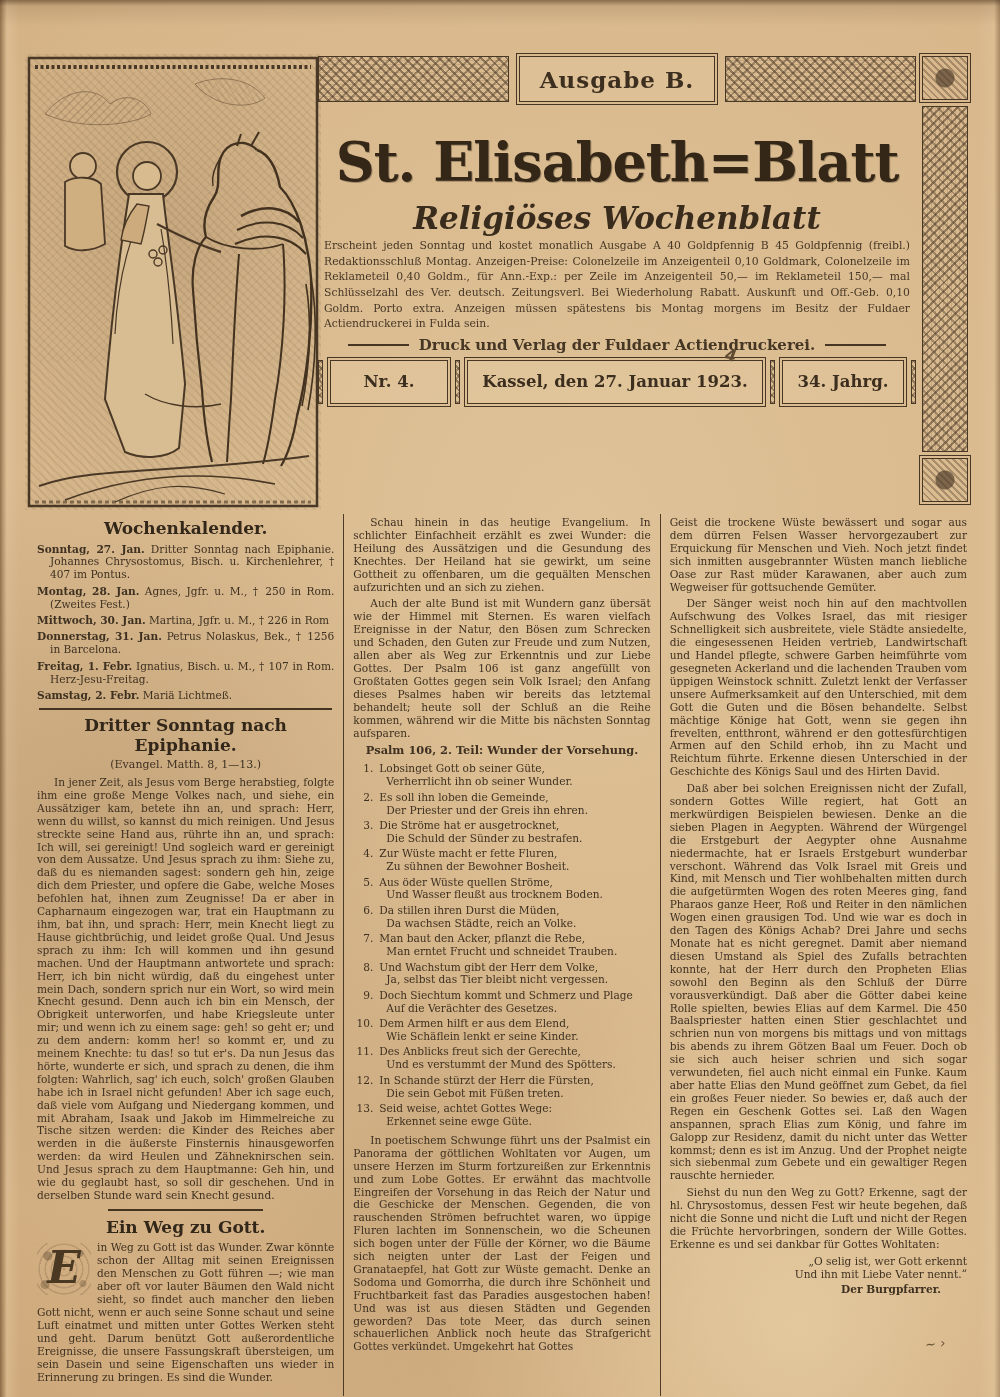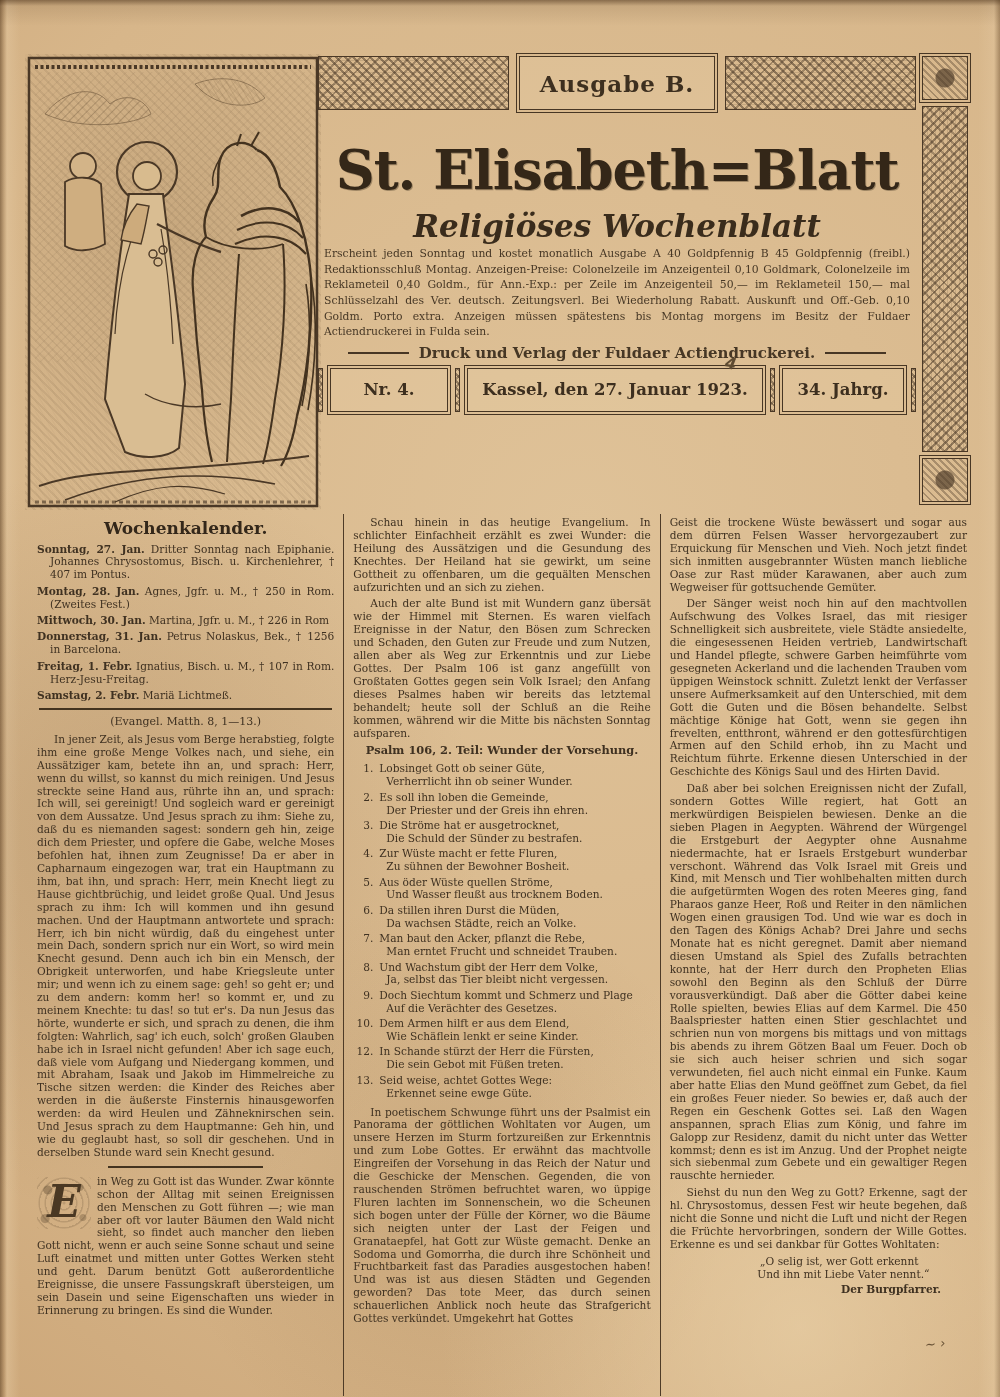--- a/index.html
+++ b/index.html
@@ -24,21 +24,21 @@
   
   .engraving{
     position:absolute;left:25px;top:54px;width:296px;height:456px;
     background:
       repeating-linear-gradient(45deg, rgba(92,70,45,.10) 0 2px, rgba(92,70,45,0) 2px 6px),
       radial-gradient(80% 60% at 50% 40%, rgba(120,92,58,.18), rgba(120,92,58,.02));
   }
   .engraving svg{display:block;width:100%;height:100%;}
 
   .mast{position:absolute;left:318px;top:56px;width:598px;}
-  .band-row{display:flex;align-items:stretch;height:54px;gap:6px;}
+  .band-row{display:flex;align-items:stretch;height:46px;gap:6px;}
   .floral{
     flex:1;
     border:1px solid #4a3826;
     background:
       repeating-linear-gradient(45deg, rgba(74,56,38,.50) 0 2px, rgba(74,56,38,0) 2px 6px),
       repeating-linear-gradient(-45deg, rgba(74,56,38,.40) 0 2px, rgba(74,56,38,0) 2px 7px),
       repeating-linear-gradient(0deg, rgba(74,56,38,.15) 0 1px, rgba(74,56,38,0) 1px 4px);
   }
   .dbox{
     border:1.5px solid #473624;outline:1px solid #473624;outline-offset:2px;
@@ -127,21 +127,21 @@
     font-size:44px;line-height:50px;text-align:center;font-style:italic;font-weight:bold;
     color:#4a3823;
     background:
       radial-gradient(circle at 20% 25%, rgba(74,56,35,.35) 0 4px, transparent 5px),
       radial-gradient(circle at 80% 20%, rgba(74,56,35,.3) 0 3px, transparent 4px),
       radial-gradient(circle at 15% 80%, rgba(74,56,35,.3) 0 4px, transparent 5px),
       radial-gradient(circle at 85% 78%, rgba(74,56,35,.28) 0 3px, transparent 4px),
       repeating-radial-gradient(circle at 50% 50%, rgba(74,56,35,.18) 0 1px, transparent 2px 6px);
     border-radius:4px;
   }
-  .quote{margin:2px 0 2px 42px;text-align:center;font-size:10.6px;}
+  .quote{margin:2px 0 2px 42px;text-align:right;font-size:10.6px;}
   .quote div{line-height:13px;}
   .quote div:last-child{padding-left:8px;}
   .signature{text-align:right;font-weight:bold;padding-right:26px;margin-top:1px;}
   .squiggle{
     position:absolute;left:925px;top:1335px;width:44px;height:16px;color:#6a5336;
     font-family:"DejaVu Sans",sans-serif;font-style:italic;transform:rotate(-6deg);font-size:13px;
   }
 </style>
 </head>
 <body>
@@ -253,23 +253,25 @@
       <h2 class="sec">Wochenkalender.</h2>
       <div>
           <p class="cal"><b class="day">Sonntag, 27. Jan.</b><span> Dritter Sonntag nach Epiphanie. Johannes Chrysostomus, Bisch. u. Kirchenlehrer, † 407 im Pontus.</span></p>
           <p class="cal"><b class="day">Montag, 28. Jan.</b><span> Agnes, Jgfr. u. M., † 250 in Rom. (Zweites Fest.)</span></p>
           <p class="cal"><b class="day">Mittwoch, 30. Jan.</b><span> Martina, Jgfr. u. M., † 226 in Rom</span></p>
           <p class="cal"><b class="day">Donnerstag, 31. Jan.</b><span> Petrus Nolaskus, Bek., † 1256 in Barcelona.</span></p>
           <p class="cal"><b class="day">Freitag, 1. Febr.</b><span> Ignatius, Bisch. u. M., † 107 in Rom. Herz-Jesu-Freitag.</span></p>
           <p class="cal"><b class="day">Samstag, 2. Febr.</b><span> Mariä Lichtmeß.</span></p>
         </div>
       <div class="rule"></div>
+      <h2 class="sec">Dritter Sonntag nach Epiphanie.</h2>
       <div class="ref">(Evangel. Matth. 8, 1—13.)</div>
       <p class="body indent">In jener Zeit, als Jesus vom Berge herabstieg, folgte ihm eine große Menge Volkes nach, und siehe, ein Aussätziger kam, betete ihn an, und sprach: Herr, wenn du willst, so kannst du mich reinigen. Und Jesus streckte seine Hand aus, rührte ihn an, und sprach: Ich will, sei gereinigt! Und sogleich ward er gereinigt von dem Aussatze. Und Jesus sprach zu ihm: Siehe zu, daß du es niemanden sagest: sondern geh hin, zeige dich dem Priester, und opfere die Gabe, welche Moses befohlen hat, ihnen zum Zeugnisse! Da er aber in Capharnaum eingezogen war, trat ein Hauptmann zu ihm, bat ihn, und sprach: Herr, mein Knecht liegt zu Hause gichtbrüchig, und leidet große Qual. Und Jesus sprach zu ihm: Ich will kommen und ihn gesund machen. Und der Hauptmann antwortete und sprach: Herr, ich bin nicht würdig, daß du eingehest unter mein Dach, sondern sprich nur ein Wort, so wird mein Knecht gesund. Denn auch ich bin ein Mensch, der Obrigkeit unterworfen, und habe Kriegsleute unter mir; und wenn ich zu einem sage: geh! so geht er; und zu dem andern: komm her! so kommt er, und zu meinem Knechte: tu das! so tut er's. Da nun Jesus das hörte, wunderte er sich, und sprach zu denen, die ihm folgten: Wahrlich, sag' ich euch, solch' großen Glauben habe ich in Israel nicht gefunden! Aber ich sage euch, daß viele vom Aufgang und Niedergang kommen, und mit Abraham, Isaak und Jakob im Himmelreiche zu Tische sitzen werden: die Kinder des Reiches aber werden in die äußerste Finsternis hinausgeworfen werden: da wird Heulen und Zähneknirschen sein. Und Jesus sprach zu dem Hauptmanne: Geh hin, und wie du geglaubt hast, so soll dir geschehen. Und in derselben Stunde ward sein Knecht gesund.</p>
       <div class="rule-short"></div>
+      <h2 class="sec">Ein Weg zu Gott.</h2>
       <div class="way-body">
         <span class="dropcap">E</span><span>in Weg zu Gott ist das Wunder. Zwar könnte schon der Alltag mit seinen Ereignissen den Menschen zu Gott führen —; wie man aber oft vor lauter Bäumen den Wald nicht sieht, so findet auch mancher den lieben Gott nicht, wenn er auch seine Sonne schaut und seine Luft einatmet und mitten unter Gottes Werken steht und geht. Darum benützt Gott außerordentliche Ereignisse, die unsere Fassungskraft übersteigen, um sein Dasein und seine Eigenschaften uns wieder in Erinnerung zu bringen. Es sind die Wunder.</span>
       </div>
     </div>
 
     <div class="col">
       <div>
           <p class="body indent">Schau hinein in das heutige Evangelium. In schlichter Einfachheit erzählt es zwei Wunder: die Heilung des Aussätzigen und die Gesundung des Knechtes. Der Heiland hat sie gewirkt, um seine Gottheit zu offenbaren, um die gequälten Menschen aufzurichten und an sich zu ziehen.</p>
           <p class="body indent">Auch der alte Bund ist mit Wundern ganz übersät wie der Himmel mit Sternen. Es waren vielfach Ereignisse in der Natur, den Bösen zum Schrecken und Schaden, den Guten zur Freude und zum Nutzen, allen aber als Weg zur Erkenntnis und zur Liebe Gottes. Der Psalm 106 ist ganz angefüllt von Großtaten Gottes gegen sein Volk Israel; den Anfang dieses Psalmes haben wir bereits das letztemal behandelt; heute soll der Schluß an die Reihe kommen, während wir die Mitte bis nächsten Sonntag aufsparen.</p>
         </div>
@@ -336,20 +338,27 @@
           <span class="vbody">
               <span class="vl1">Doch Siechtum kommt und Schmerz und Plage</span>
               <span class="vl2">Auf die Verächter des Gesetzes.</span>
             </span>
         </div>
           <div class="verse">
           <span class="vnum">10.</span>
           <span class="vbody">
               <span class="vl1">Dem Armen hilft er aus dem Elend,</span>
               <span class="vl2">Wie Schäflein lenkt er seine Kinder.</span>
+            </span>
+        </div>
+          <div class="verse">
+          <span class="vnum">11.</span>
+          <span class="vbody">
+              <span class="vl1">Des Anblicks freut sich der Gerechte,</span>
+              <span class="vl2">Und es verstummt der Mund des Spötters.</span>
             </span>
         </div>
           <div class="verse">
           <span class="vnum">12.</span>
           <span class="vbody">
               <span class="vl1">In Schande stürzt der Herr die Fürsten,</span>
               <span class="vl2">Die sein Gebot mit Füßen treten.</span>
             </span>
         </div>
           <div class="verse">

